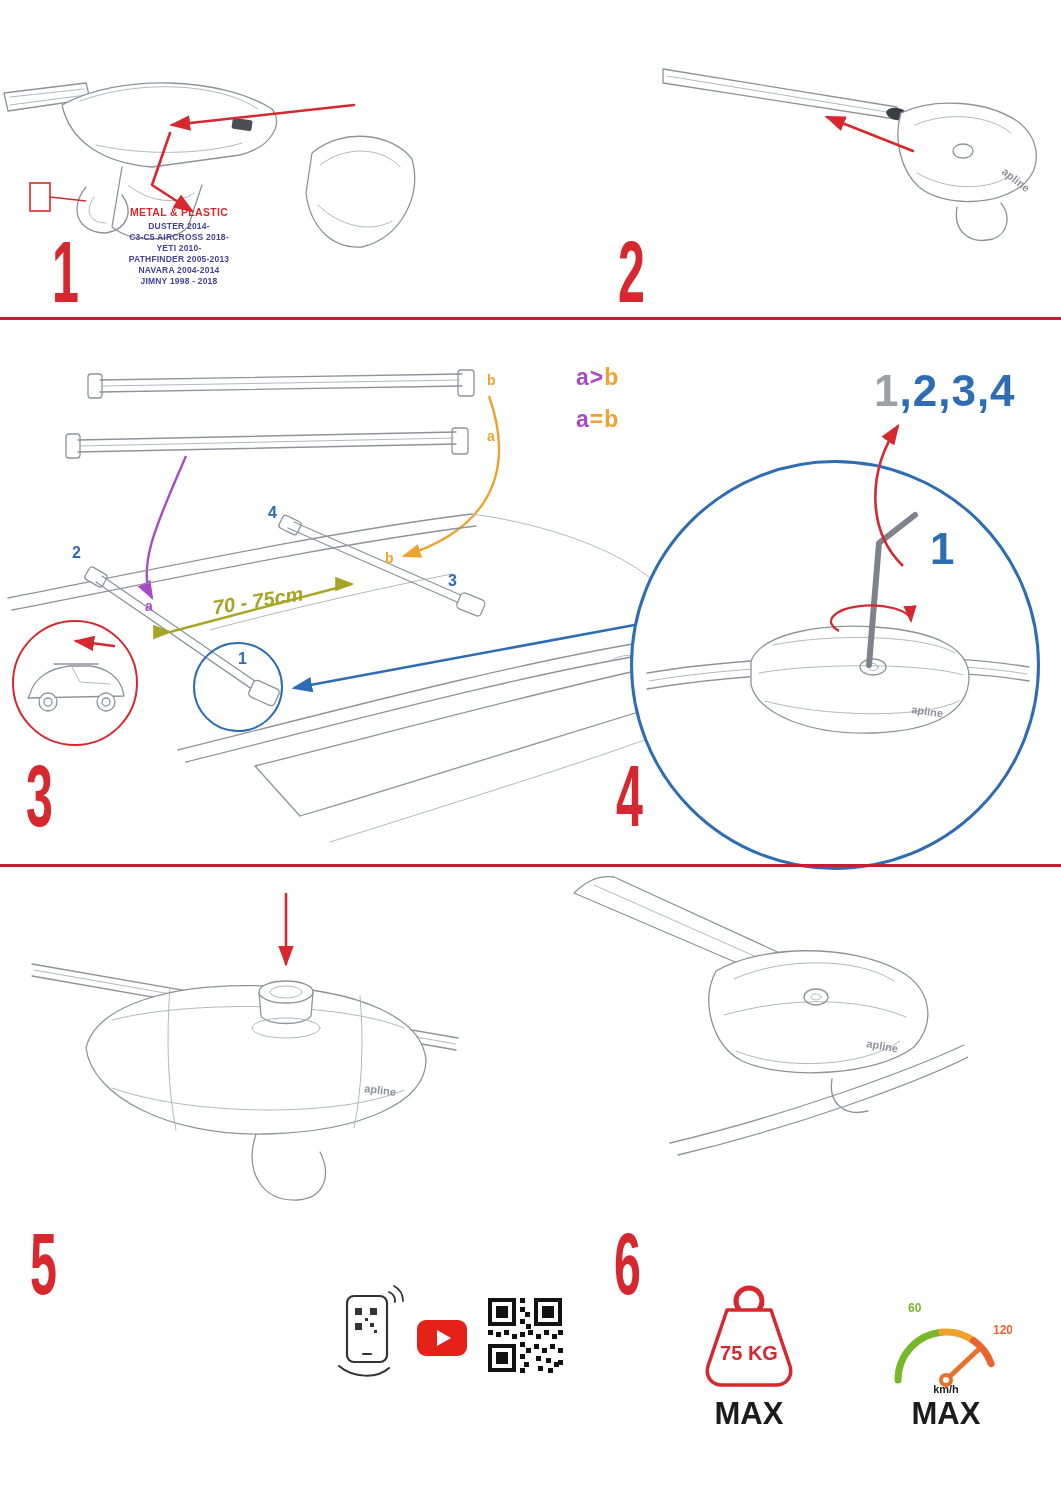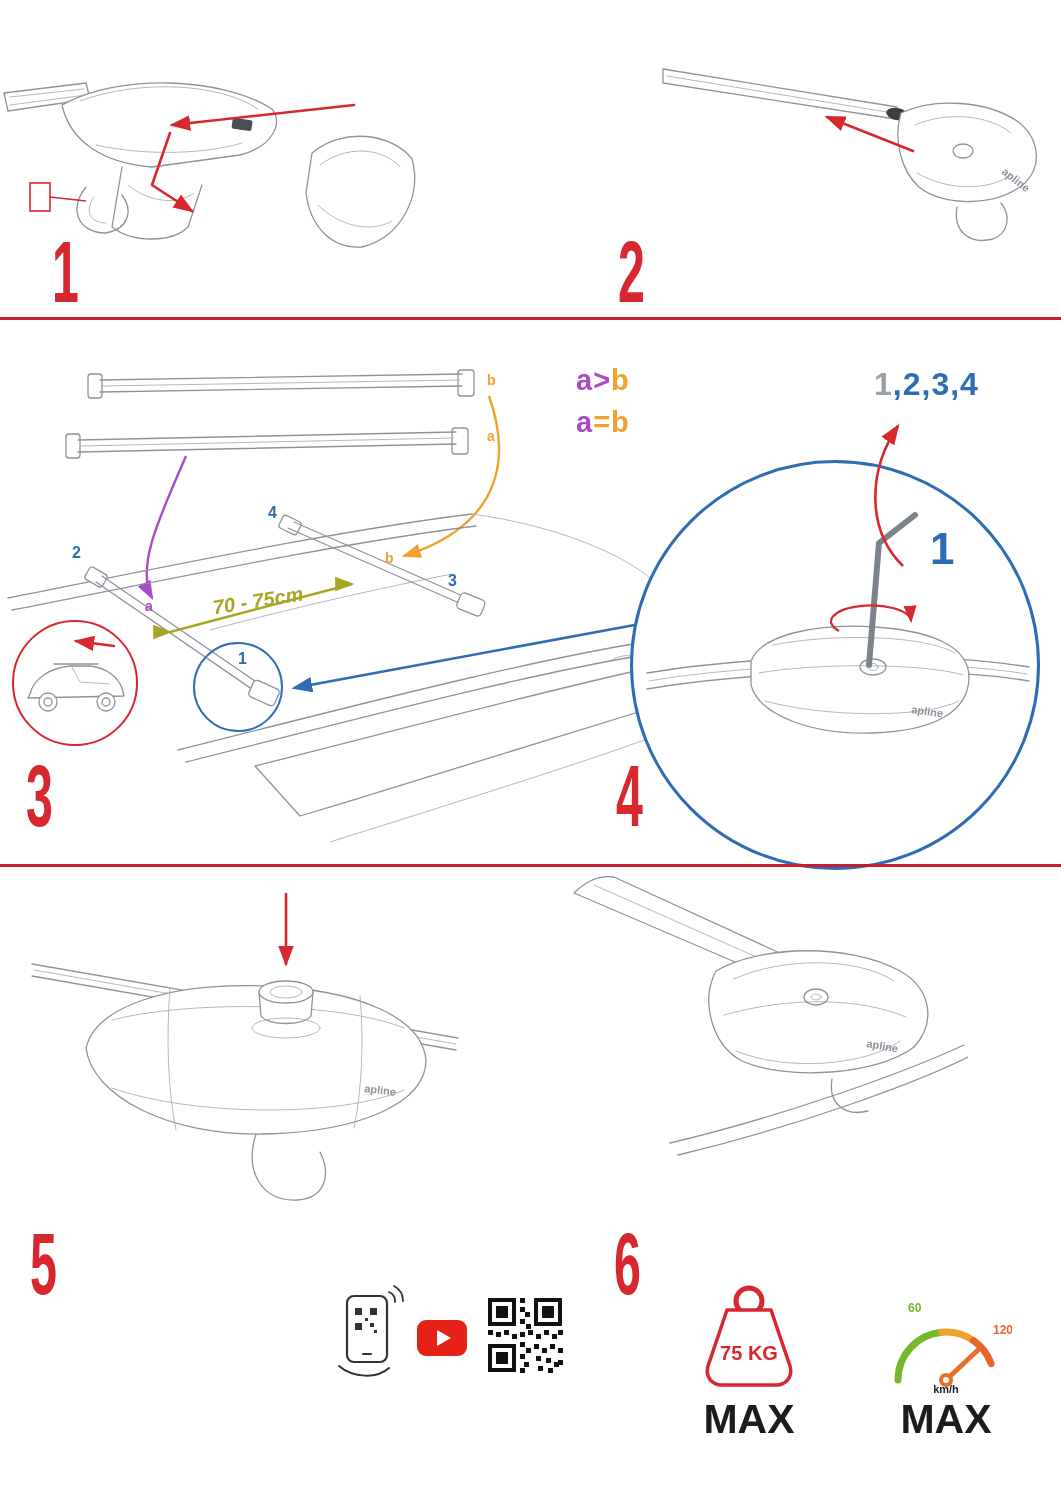--- a/index.html
+++ b/index.html
@@ -12,44 +12,44 @@
     position:absolute; color:#d7282f; font-weight:700; font-size:88px; line-height:1;
     transform:scaleX(0.55); transform-origin:left top; letter-spacing:-2px;
   }
   .divider { position:absolute; left:0; width:1061px; height:3px; background:#c41f2e; }
 
   .materials { position:absolute; left:106px; top:206px; width:146px; text-align:center; }
   .materials .mat-label { color:#d7282f; font-weight:700; font-size:10.5px; letter-spacing:.3px; display:block; margin-bottom:3px; }
   .materials .model { display:block; color:#43439a; font-weight:700; font-size:8.5px; line-height:1.3; letter-spacing:.2px; }
   .c-purple { color:#a94bc8; } .c-orange { color:#f0a22e; } .c-blue { color:#2e6db4; } .c-gray { color:#9aa0a6; }
 
-  .rule { position:absolute; font-weight:700; font-size:29px; letter-spacing:1px; }
+  .rule { position:absolute; font-weight:700; font-size:23px; letter-spacing:1px; }
   .pos-num { position:absolute; font-weight:700; font-size:16px; color:#2e6db4; }
   .small-label { position:absolute; font-weight:700; font-size:14px; }
 
   .distance-label { position:absolute; left:212px; top:584px; width:160px; color:#a8a426;
     font-weight:700; font-style:italic; font-size:20px; transform:rotate(-9deg); }
 
   .ring-small { position:absolute; left:193px; top:642px; width:90px; height:90px;
     border:2px solid #2e6db4; border-radius:50%; }
   .ring-car { position:absolute; left:12px; top:620px; width:126px; height:126px;
     border:2.5px solid #d7282f; border-radius:50%; }
   .ring-zoom { position:absolute; left:630px; top:460px; width:410px; height:410px;
     border:3px solid #2e6db4; border-radius:50%; overflow:hidden; background:#fff; }
 
-  .seq { position:absolute; left:874px; top:366px; font-weight:700; font-size:32px; letter-spacing:1px; }
+  .seq { position:absolute; left:874px; top:366px; font-weight:700; font-size:44px; letter-spacing:1px; }
   .callout-1 { position:absolute; left:930px; top:524px; font-weight:700; font-size:44px; color:#2e6db4; }
 
   .product-name { position:absolute; left:118px; top:1318px; font-size:56px; font-weight:500;
     color:#2b2c7c; letter-spacing:7px; }
   .brandline { position:absolute; left:62px; top:1390px; font-size:30px; font-weight:500; letter-spacing:.5px; }
   .brandline .dark { color:#3b3b3b; } .brandline .red { color:#d7282f; }
   .brand-space { display:inline-block; width:14px; }
 
-  .max-label { position:absolute; width:110px; text-align:center; font-weight:700; font-size:41px; color:#1c1c1c; }
+  .max-label { position:absolute; width:110px; text-align:center; font-weight:700; font-size:31px; color:#1c1c1c; }
 
   .yt { position:absolute; left:417px; top:1320px; width:50px; height:36px; }
 
   svg .ln { fill:none; stroke:#8e939b; stroke-width:1.3; stroke-linecap:round; stroke-linejoin:round; }
   svg .ln-thin { fill:none; stroke:#aab0b6; stroke-width:0.9; stroke-linecap:round; }
   svg .body { fill:#ffffff; stroke:#8e939b; stroke-width:1.3; stroke-linejoin:round; }
   svg .red-ln { fill:none; stroke:#d7282f; stroke-width:2.6; stroke-linecap:round; stroke-linejoin:round; }
   svg .logo-txt { fill:#8e939b; font-size:11px; font-weight:700; font-family:"Liberation Sans",sans-serif; }
 </style>
 </head>
@@ -80,20 +80,29 @@
     <path class="body" d="M312,118 C342,92 392,98 412,124 C422,160 402,202 362,212 C330,214 310,190 306,158 Z"></path>
     <path class="ln-thin" d="M320,130 C346,110 382,112 400,132 M318,170 C340,192 372,198 392,186"></path>
 
     <path class="red-ln" d="M354,70 L172,90" marker-end="url(#arR1)"></path>
     <path class="red-ln" d="M170,98 L152,150 L192,176" marker-end="url(#arR1)"></path>
     <rect x="30" y="148" width="20" height="28" fill="none" stroke="#d7282f" stroke-width="1.6"></rect>
     <path d="M50,162 L86,166" fill="none" stroke="#d7282f" stroke-width="1.6"></path>
   </svg>
   <span class="step-num" style="left:52px;top:228px">1</span>
 
+  <div class="materials">
+    <span class="mat-label">METAL &amp; PLASTIC</span>
+    <span class="model">DUSTER 2014-</span>
+    <span class="model">C3-C5 AIRCROSS 2018-</span>
+    <span class="model">YETI 2010-</span>
+    <span class="model">PATHFINDER 2005-2013</span>
+    <span class="model">NAVARA 2004-2014</span>
+    <span class="model">JIMNY 1998 - 2018</span>
+  </div>
 
   <svg class="abs" style="left:655px;top:55px" width="400" height="210" viewBox="0 0 400 210">
     <defs>
       <marker id="arR2" markerWidth="9" markerHeight="8" refX="7" refY="3" orient="auto">
           <path d="M0,0 L8,3 L0,6 Z" fill="#d7282f"></path>
         </marker>
     </defs>
     <path class="ln" d="M8,14 L242,52 M8,28 L240,64 M8,14 L8,28"></path>
     <path class="ln-thin" d="M12,21 L238,58"></path>
     <ellipse cx="242" cy="59" rx="11" ry="6" fill="#3a3f44" transform="rotate(10 242 59)"></ellipse>

